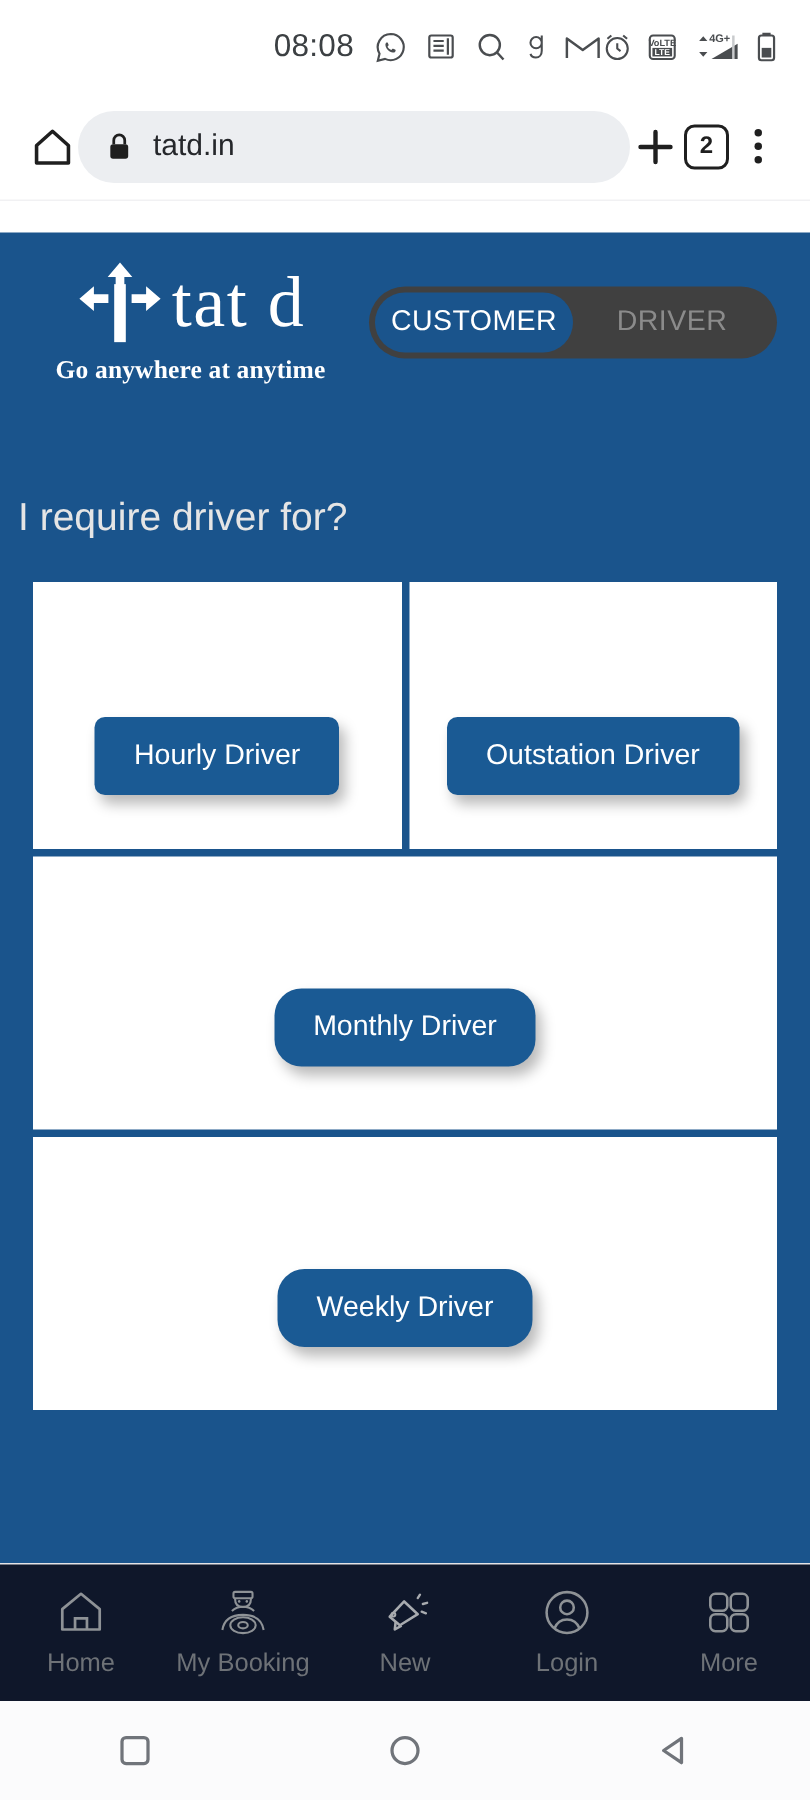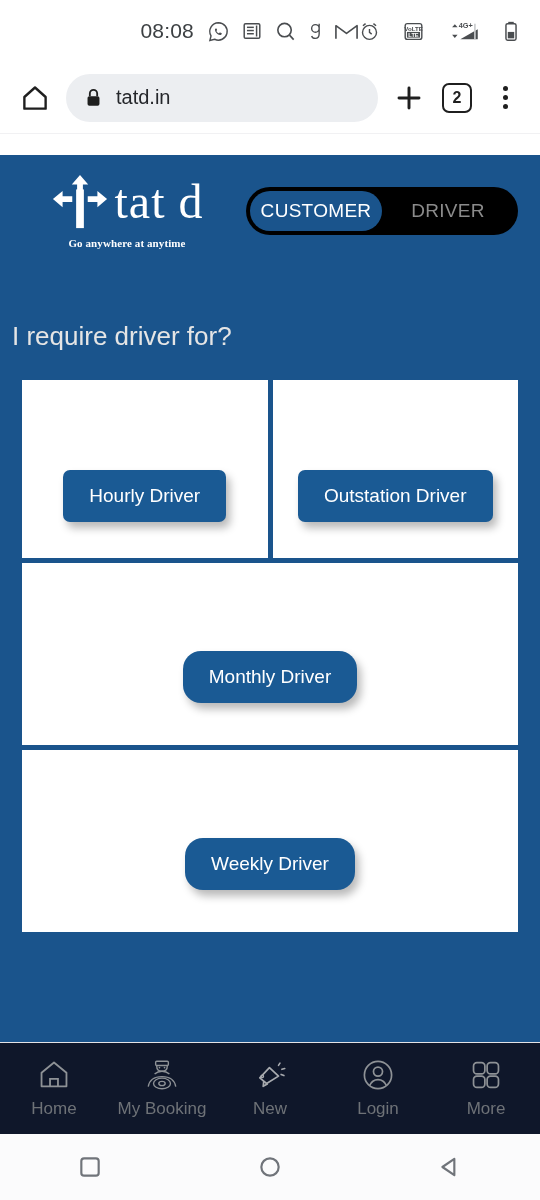--- a/index.html
+++ b/index.html
@@ -27,30 +27,29 @@
     flex: none;
   }
   .sb-left { display: flex; align-items: center; gap: 11px; }
   .sb-time {
     font-size: 21px;
     color: #3c4043;
     letter-spacing: .2px;
     margin-right: 2px;
   }
   .sb-ico { display: block; }
-  .sb-right { display: flex; align-items: center; gap: 23px; }
+  .sb-right { display: flex; align-items: center; gap: 9px; }
 
   
   .browserbar {
     height: 72px;
     background: #ffffff;
     display: flex;
     align-items: center;
     padding: 0 18px;
-    gap: 14px;
     flex: none;
     border-bottom: 1px solid #f1f1f3;
   }
   .home-btn { width: 34px; height: 34px; flex: none; display:flex; align-items:center; justify-content:center;}
   .urlbar {
     flex: 1;
     height: 48px;
     background: #eceef1;
     border-radius: 26px;
     display: flex;
@@ -100,31 +99,31 @@
   .brand-row { display: flex; align-items: center; gap: 6px; }
   .brand-name {
     font-family: "Liberation Serif", serif;
     font-size: 48px;
     color: #ffffff;
     line-height: 1;
     letter-spacing: 1px;
   }
   .brand-tag {
     font-family: "Liberation Serif", serif;
-    font-size: 11px;
+    font-size: 17px;
     font-weight: bold;
     color: #ffffff;
     margin-top: 6px;
     letter-spacing: .1px;
   }
   .toggle {
     margin-left: auto;
     width: 272px;
     height: 48px;
-    background: #000000;
+    background: #404040;
     border-radius: 26px;
     display: flex;
     align-items: center;
     padding: 4px;
     flex: none;
   }
   .toggle-opt {
     flex: 1;
     height: 100%;
     display: flex;

